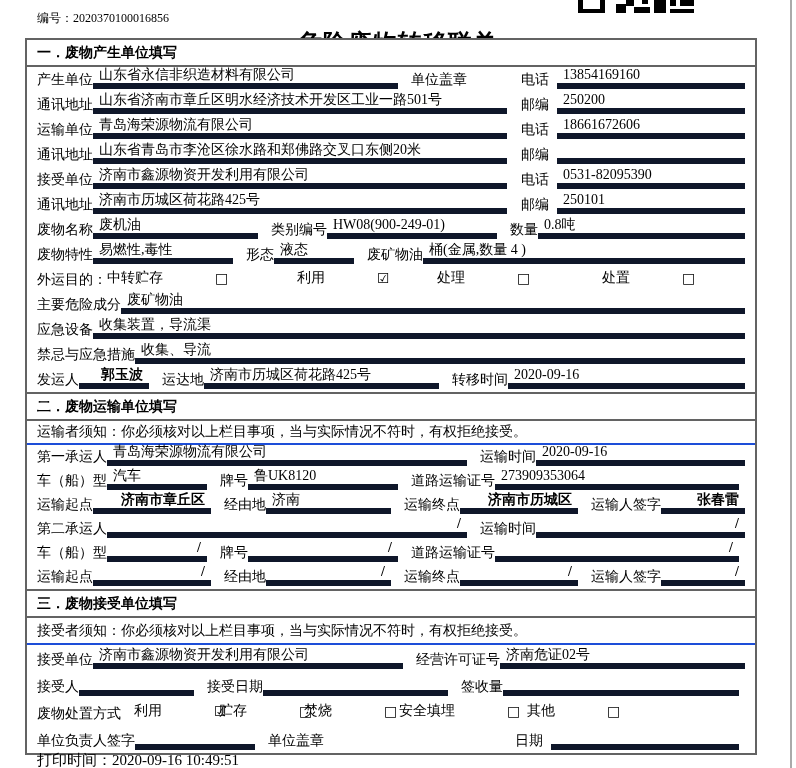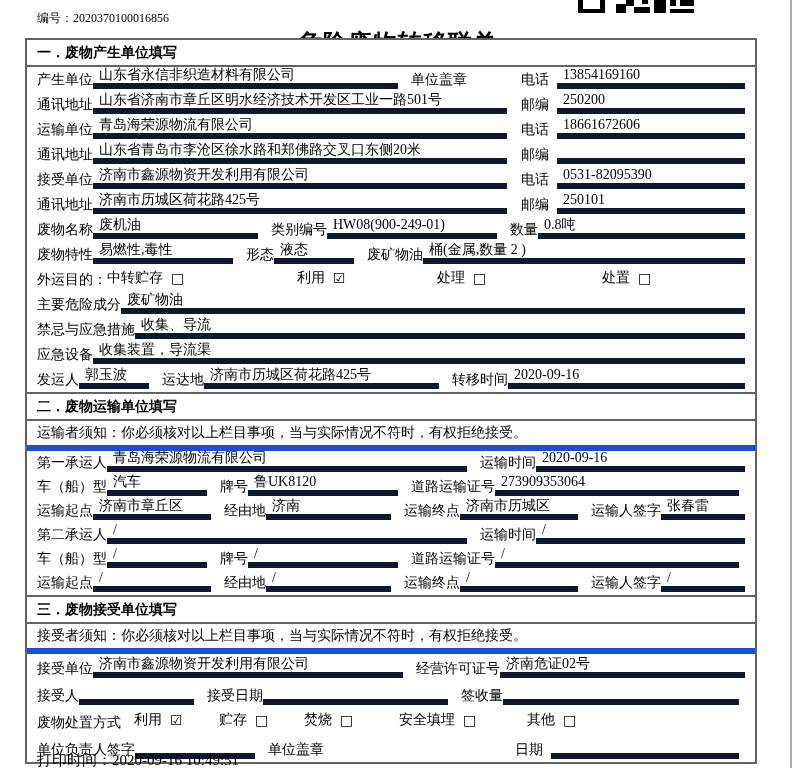--- a/index.html
+++ b/index.html
@@ -14,38 +14,38 @@
   .qr { position: absolute; left: 578px; top: 0; width: 118px; height: 13px; overflow: hidden; }
   .serial { position: absolute; left: 37px; top: 10px; font-size: 12px; white-space: nowrap; }
   .title { position: absolute; left: 0; right: 0; top: 2px; text-align: center; font-size: 24px; font-weight: bold; letter-spacing: 1px; margin-top: 25px; }
   .form { position: absolute; left: 25px; top: 40px; width: 732px; }
   .box { border: 2px solid #636363; margin-top: -2px; background: #fff; }
   .sec-head { font-weight: bold; font-size: 14px; padding: 4px 10px 3px 10px; }
   .rows { padding: 0 10px; }
   .row { display: flex; align-items: flex-end; height: 25px; padding-bottom: 3px; }
   .s2 .row { height: 24px; }
   .s3 .row { height: 27px; }
-  .notice { align-items: center; border-bottom: 6px solid #1d4ed8; margin: 0 -10px; padding: 12px 10px; height: 27px; }
+  .notice { align-items: center; border-bottom: 2px solid #1d4ed8; margin: 0 -10px; padding: 4px 10px; height: 27px; }
   .lbl { white-space: nowrap; flex: 0 0 auto; }
   .ml { margin-left: 13px; }
   .val {
     border-bottom: 6px solid #0f172a;
     padding: 0 6px;
     white-space: nowrap;
     overflow: hidden;
     line-height: 17px;
     flex: 0 0 auto;
   }
   .f1 { flex: 1 1 auto; }
   .mr { margin-right: 14px; }
   .mr6 { margin-right: 6px; }
-  .ctr { text-align: left; }
+  .ctr { text-align: right; font-weight: bold; }
   .rg { margin-left: auto; display: flex; align-items: flex-end; width: 224px; flex: 0 0 auto; }
   .rg .lbl { padding-right: 8px; }
-  .opt { display: flex; align-items: center; align-self: center; }
+  .opt { display: flex; align-items: center; align-self: center; gap: 44px; }
   .cb { margin-left: 8px; font-family: "DejaVu Sans", sans-serif; font-size: 14px; line-height: 14px; }
   .w70{width:70px}.w80{width:80px}.w85{width:85px}.w95{width:95px}.w100{width:100px}
   .w115{width:115px}.w118{width:118px}.w120{width:120px}.w125{width:125px}.w128{width:128px}
   .w140{width:140px}.w150{width:150px}.w165{width:165px}.w170{width:170px}.w185{width:185px}
   .w190{width:190px}.w230{width:230px}.w235{width:235px}.w305{width:305px}.w310{width:310px}.w360{width:360px}
   .footer { position: absolute; left: 37px; top: 751px; font-size: 15px; white-space: nowrap; }
 </style>
 </head>
 <body>
 
@@ -134,21 +134,21 @@
         <span class="val w170">HW08(900-249-01)</span>
         <span class="lbl ml">数量</span>
         <span class="val f1">0.8吨</span>
       </div>
       <div class="row">
         <span class="lbl">废物特性</span>
         <span class="val w140">易燃性,毒性</span>
         <span class="lbl ml">形态</span>
         <span class="val w80">液态</span>
         <span class="lbl ml">废矿物油</span>
-        <span class="val f1">桶(金属,数量 2 )</span>
+        <span class="val f1">桶(金属,数量 4 )</span>
       </div>
       <div class="row">
         <span class="lbl">外运目的：</span>
         <span class="opt w190">
           <span class="lbl">中转贮存</span>
           <span class="cb">□</span>
         </span>
         <span class="opt w140">
           <span class="lbl">利用</span>
           <span class="cb">☑</span>
@@ -160,26 +160,26 @@
         <span class="opt">
           <span class="lbl">处置</span>
           <span class="cb">□</span>
         </span>
       </div>
       <div class="row">
         <span class="lbl">主要危险成分</span>
         <span class="val f1">废矿物油</span>
       </div>
       <div class="row">
+        <span class="lbl">应急设备</span>
+        <span class="val f1">收集装置，导流渠</span>
+      </div>
+      <div class="row">
         <span class="lbl">禁忌与应急措施</span>
         <span class="val f1">收集、导流</span>
-      </div>
-      <div class="row">
-        <span class="lbl">应急设备</span>
-        <span class="val f1">收集装置，导流渠</span>
       </div>
       <div class="row">
         <span class="lbl">发运人</span>
         <span class="val w70 ctr">郭玉波</span>
         <span class="lbl ml">运达地</span>
         <span class="val w235">济南市历城区荷花路425号</span>
         <span class="lbl ml">转移时间</span>
         <span class="val f1">2020-09-16</span>
       </div>
     </div>

